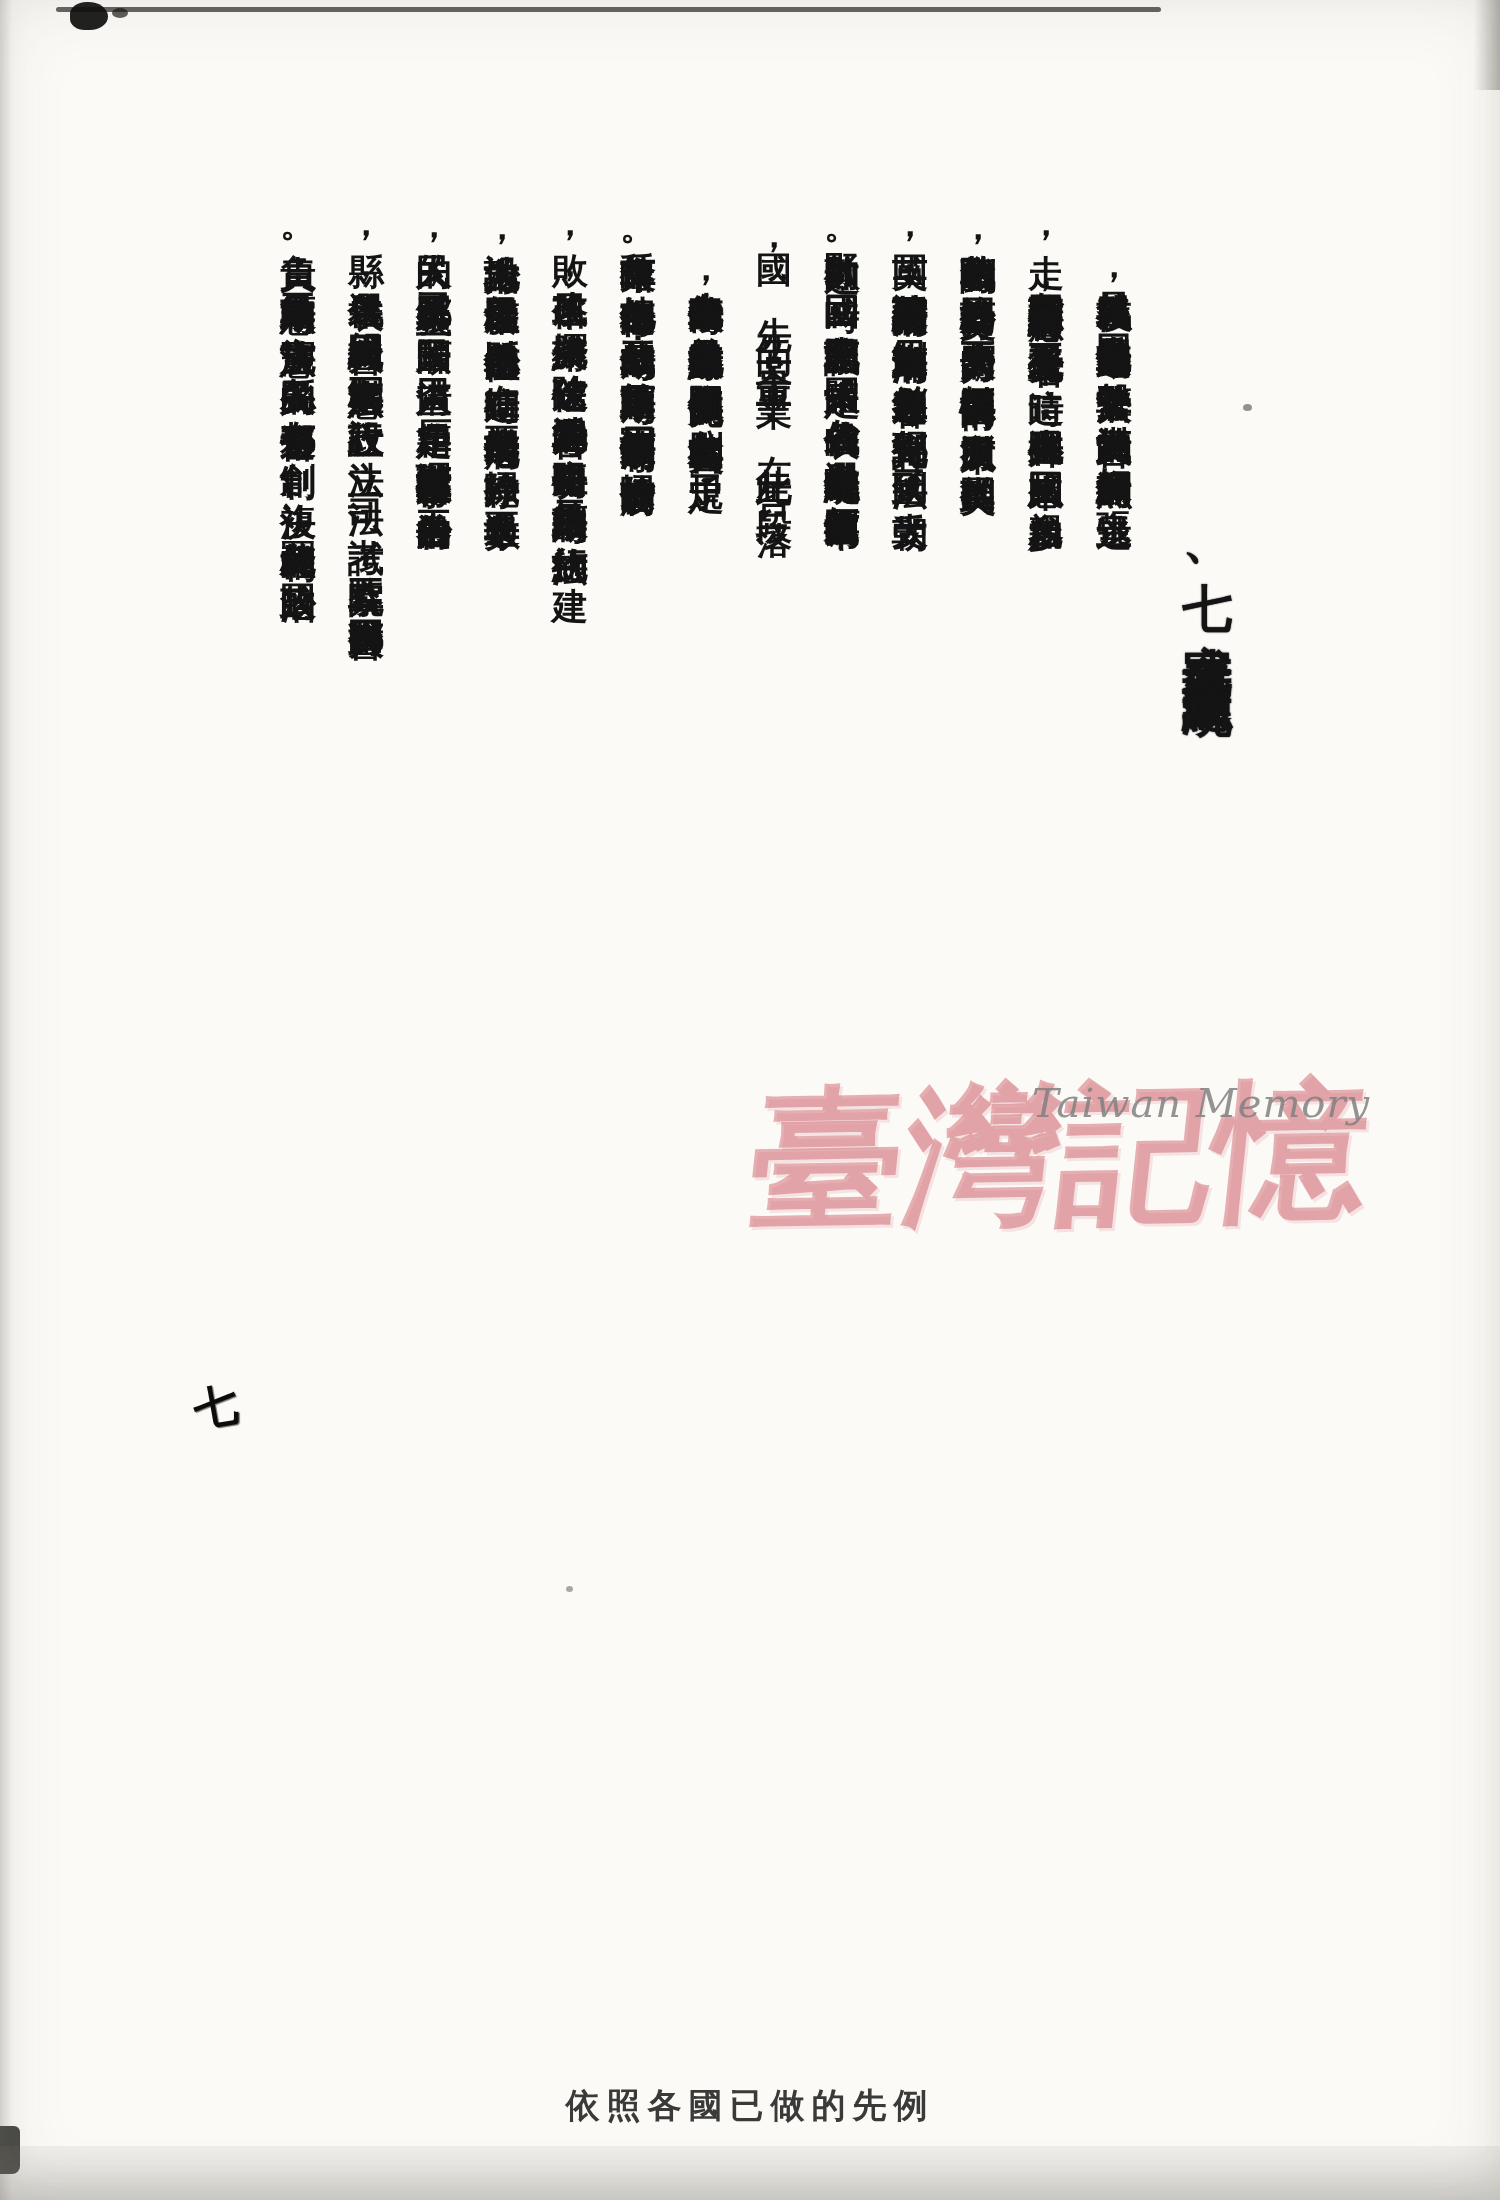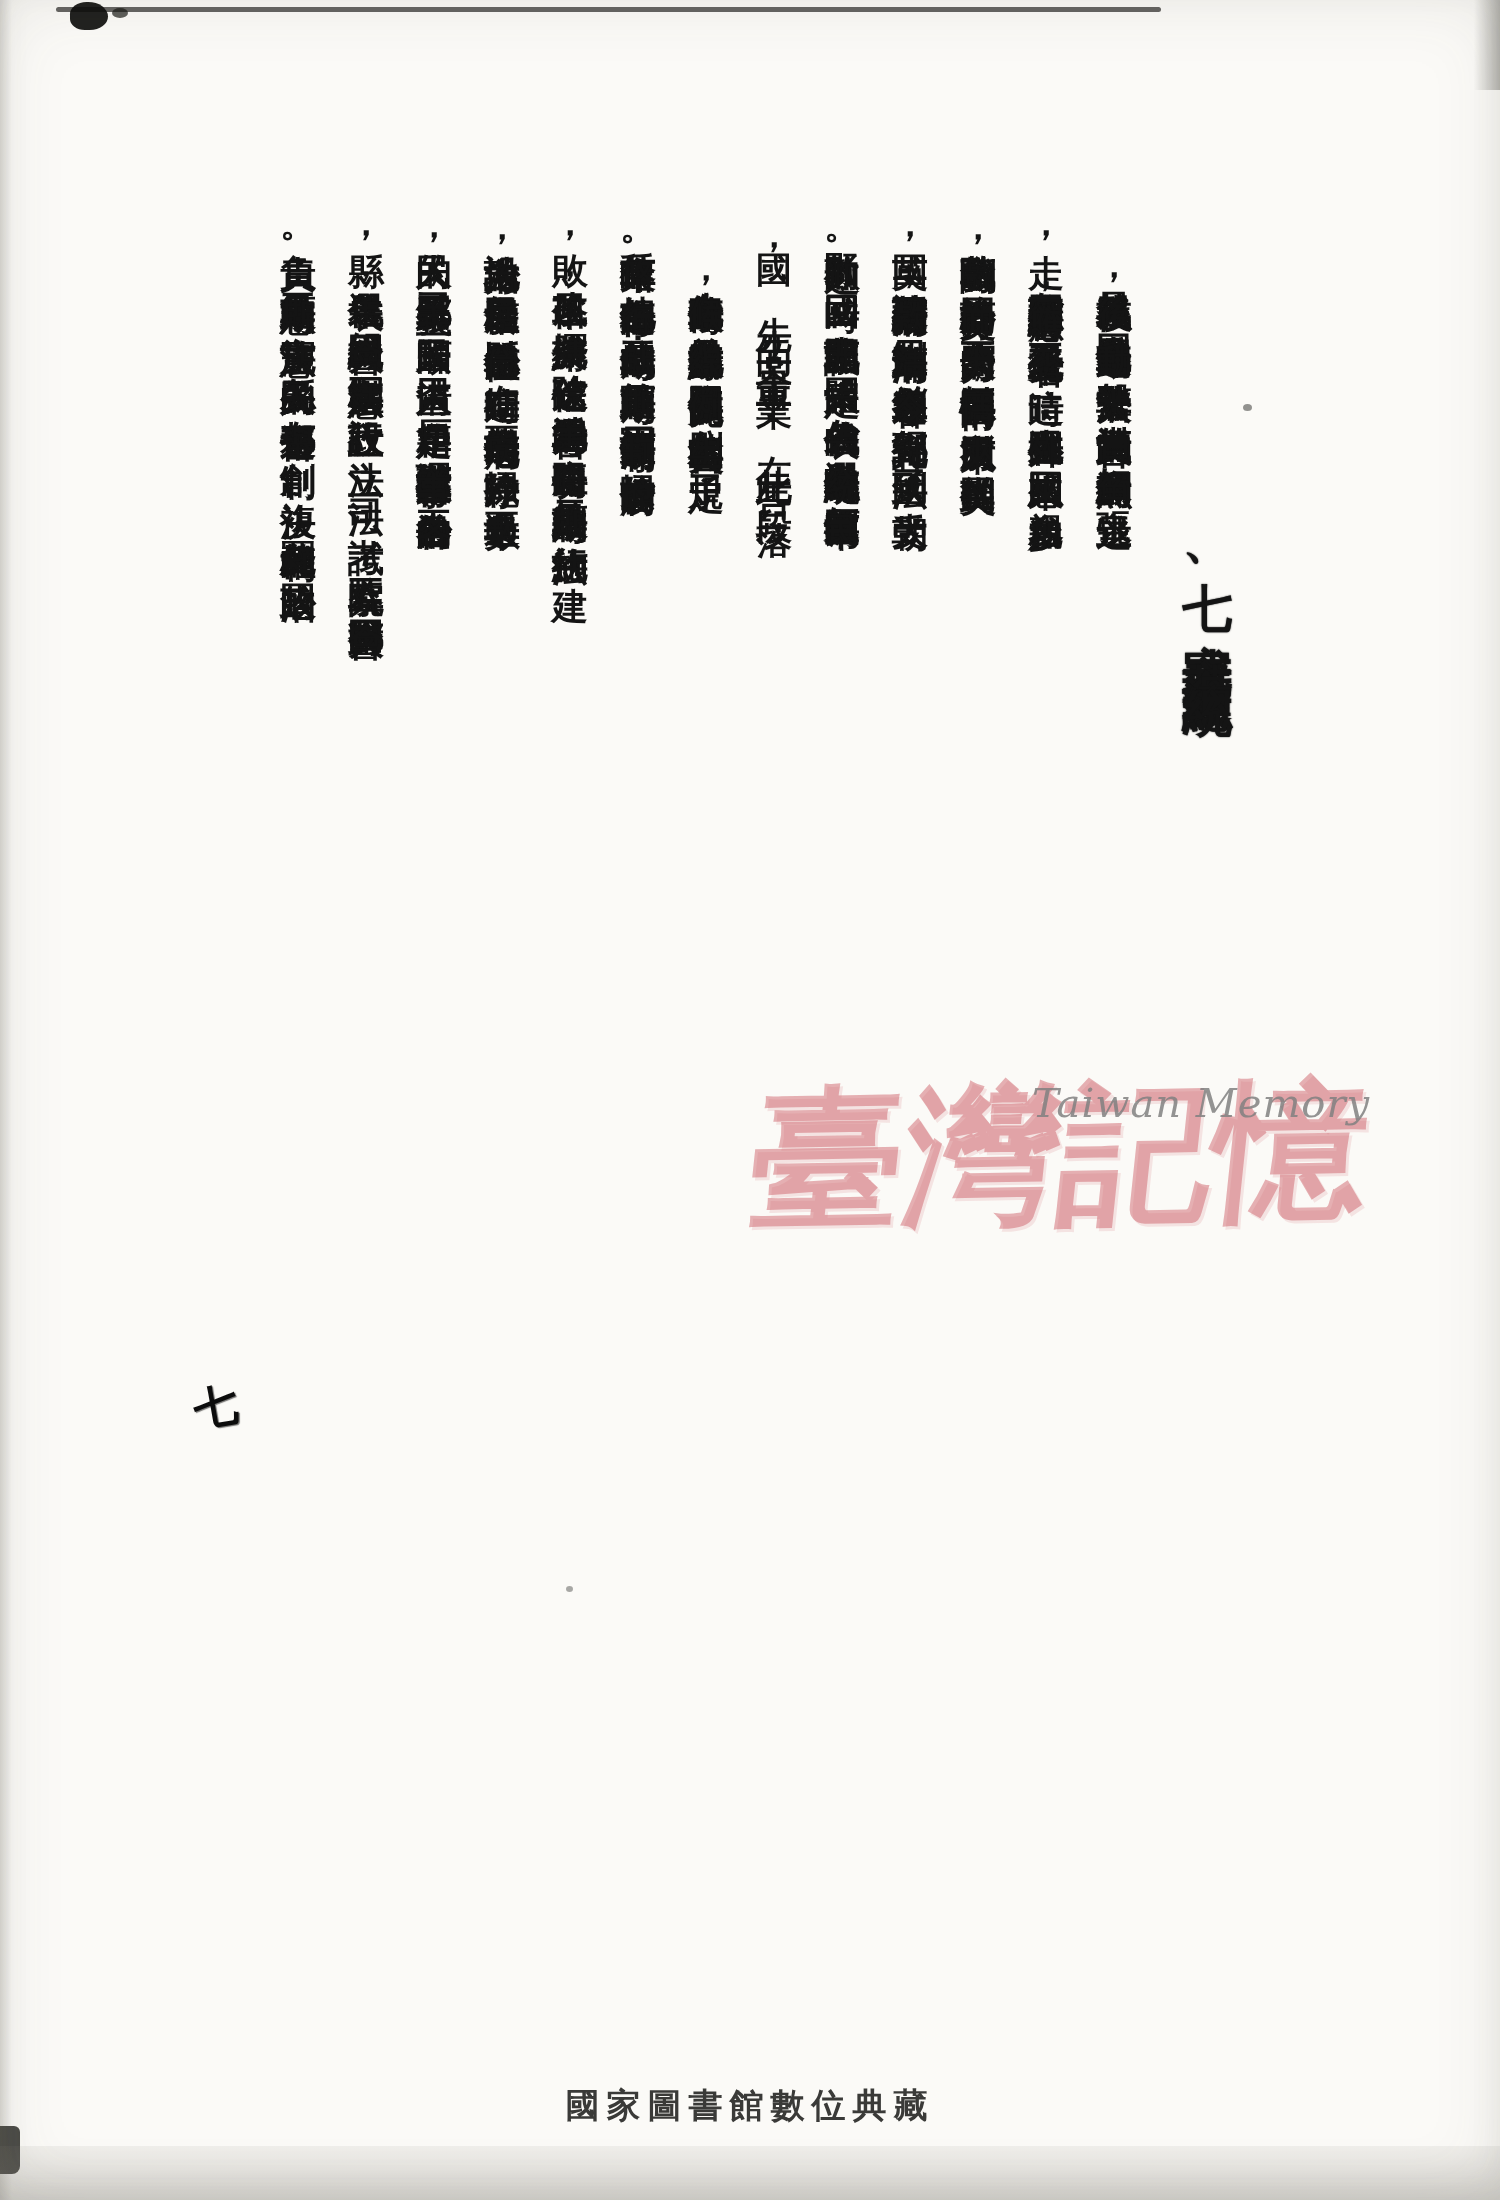--- a/index.html
+++ b/index.html
@@ -90,21 +90,21 @@
     <div class="col">種革命策略。他把革命的進行，分成三個時期：第一是軍政時期，用軍法打倒滿清的專制，掃除官僚的腐</div>
     <div class="col">敗，改革風俗，擺脫束縛，破除迷信，洗淨鴉片的毒害，廢去一切阻碍。第二是訓政時期，施行約法，建</div>
     <div class="col">設地方自治，促進民權發展，以一縣作自治的單位，在這時期，要把從前的老毛病，掃除乾净，要過半數</div>
     <div class="col">的人民，都了解三民主義，歸順民國，清查人口，厘定戶籍，辦理警察衛生敎育道路各事，再由自治的各</div>
     <div class="col">縣，選舉代表，組織國民大會，制定五權憲法，設立行政、立法、司法、考試、監察五院，都對國民大會</div>
     <div class="col">負責。第三是憲政時期，實施憲法，各縣的人民，都有普遍選舉，創制、複決、罷免的權利，一國的政治</div>
   </div>
 
   <div class="page-number">七</div>
 
-  <div class="footer">國家圖書館數位典藏</div>
+  <div class="footer">依照各國已做的先例</div>
 
   <div class="art top-line"></div>
   <div class="art top-blob"></div>
   <div class="art top-blob2"></div>
   <div class="art tr-smudge"></div>
   <div class="art bl-mark"></div>
   <div class="art left-edge"></div>
   <div class="art bottom-band"></div>
   <div class="art speck1"></div>
   <div class="art speck2"></div>

